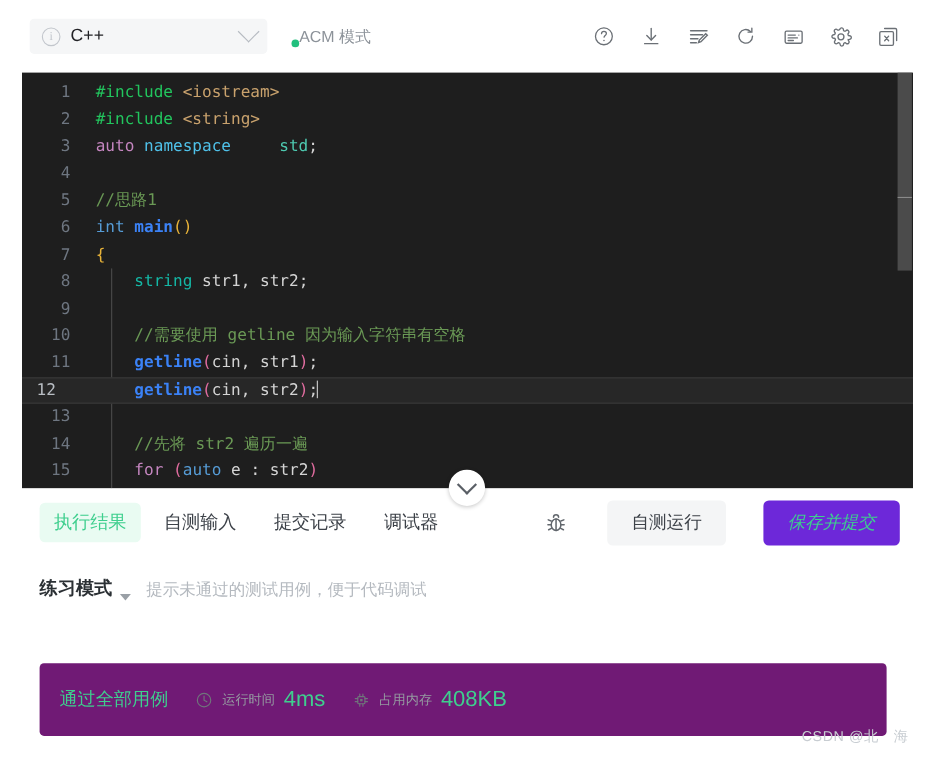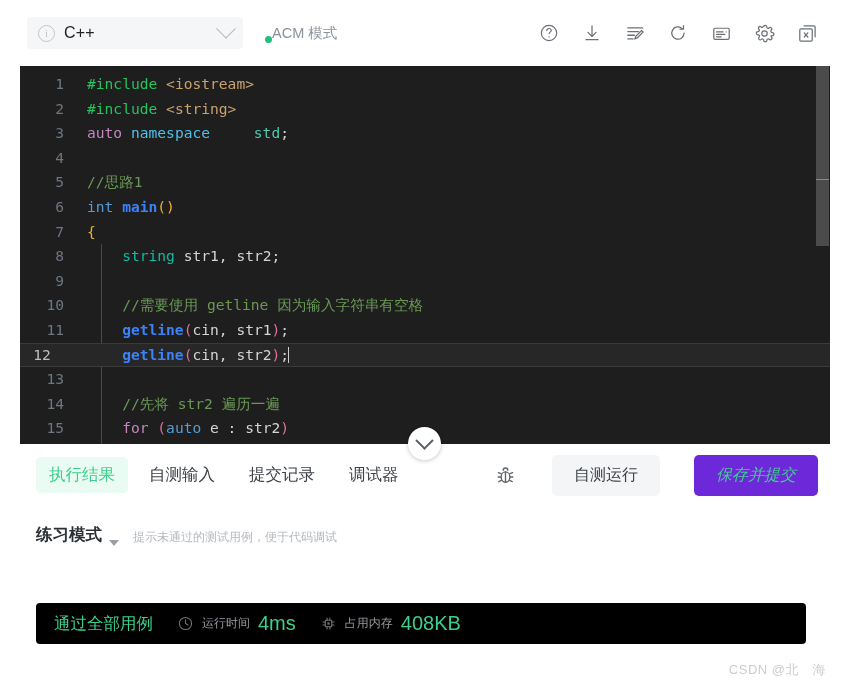--- a/index.html
+++ b/index.html
@@ -269,35 +269,35 @@
   .mode-caret {
     margin-left: 7px;
     width: 0; height: 0;
     border-left: 5px solid transparent;
     border-right: 5px solid transparent;
     border-top: 6px solid #9aa0a6;
     cursor: pointer;
   }
   .mode-hint {
     margin-left: 14px;
-    font-size: 12px;
+    font-size: 15px;
     color: #b4b9bf;
   }
   .saved-text {
     margin-left: 36px;
     margin-top: 20px;
     font-size: 16.5px;
     color: #2b3034;
   }
   .result-bar {
     position: absolute;
     left: 36px; top: 97px;
     width: 770px;
-    height: 41px;
-    background: #000000;
+    height: 66px;
+    background: #701a75;
     border-radius: 4px;
     display: flex;
     align-items: center;
     padding-left: 18px;
     box-sizing: border-box;
     gap: 10px;
   }
   .pass-text {
     font-size: 16.5px;
     color: #3ecf8e;

